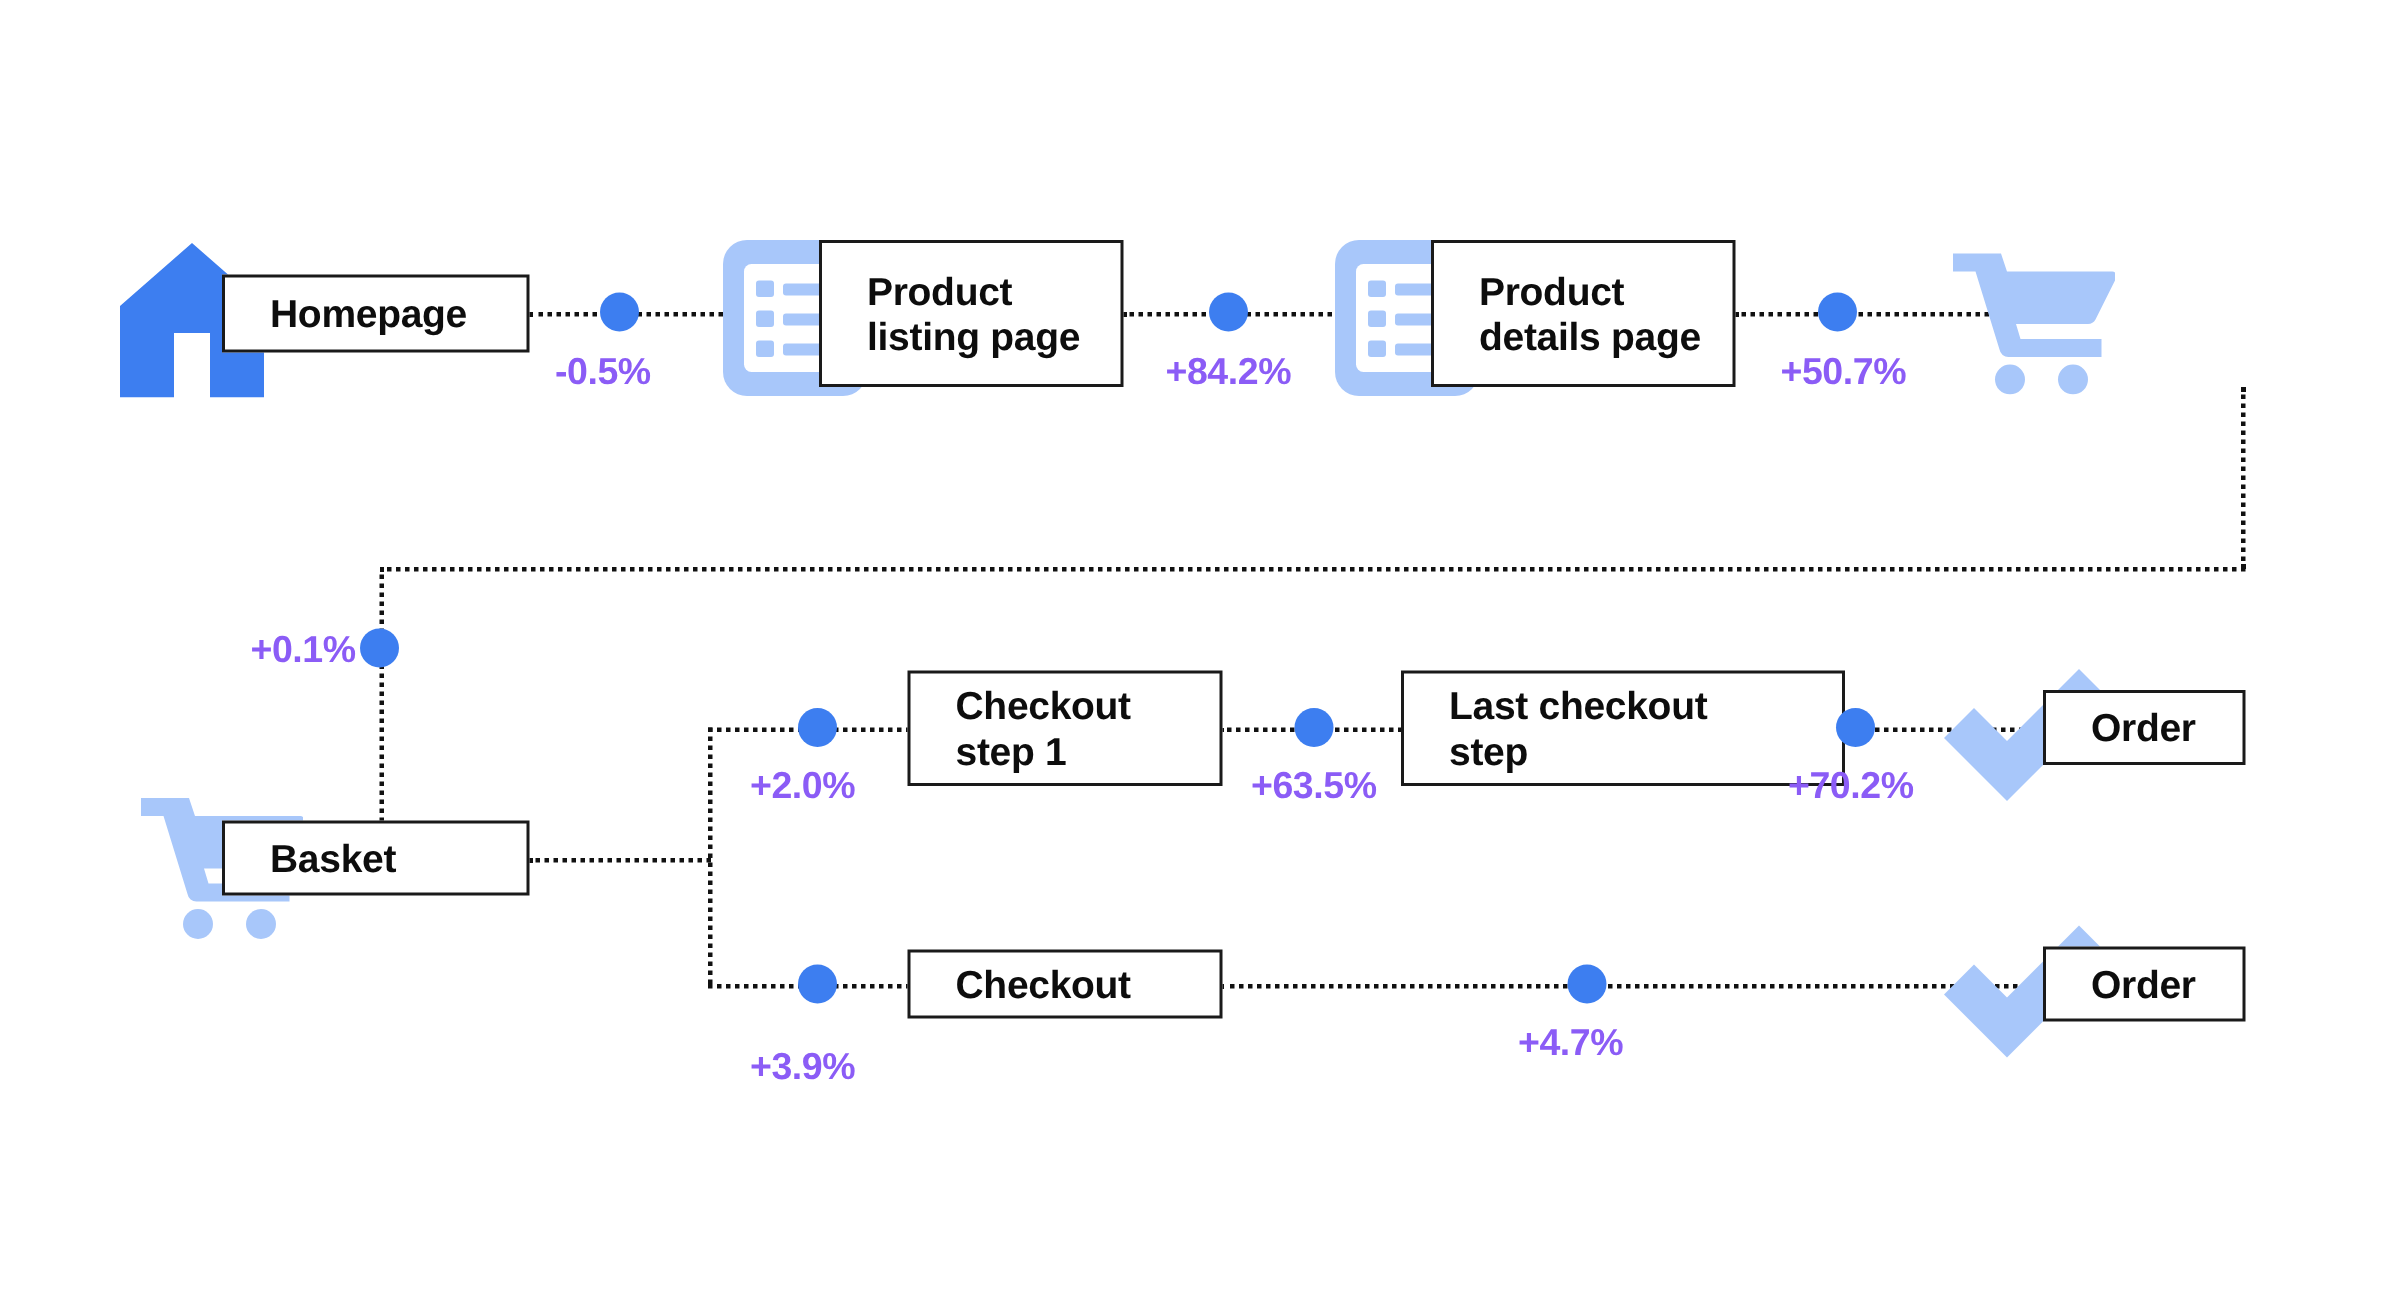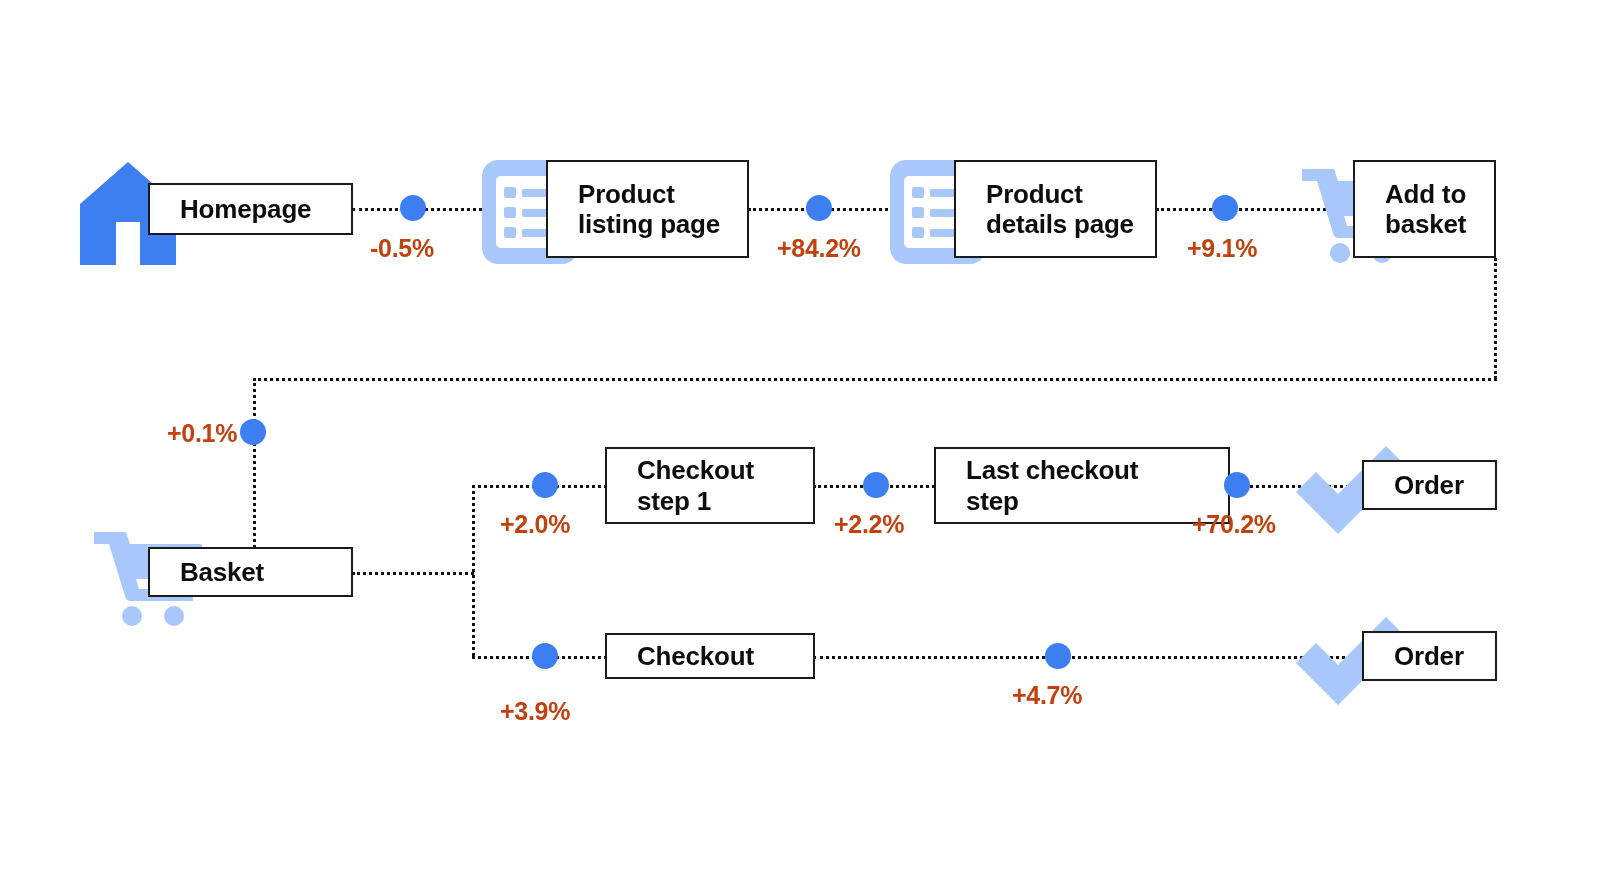--- a/index.html
+++ b/index.html
@@ -51,21 +51,21 @@
     position:absolute;
     width:26px;height:26px;
     border-radius:50%;
     background:#3d7ef0;
     z-index:7;
   }
   .pct{
     position:absolute;
     font-size:25px;
     font-weight:700;
-    color:#c2410c;
+    color:#8b5cf6;
     letter-spacing:-0.3px;
     white-space:nowrap;
     z-index:7;
   }
   
   .icon{
     position:absolute;
     z-index:4;
   }
   .icon svg{display:block;}
@@ -160,24 +160,20 @@
   <div class="node" style="left:546px; top:160px; width:203px; height:98px;">
     <span class="label">Product
 listing page</span>
   </div>
 
   <div class="node" style="left:954px; top:160px; width:203px; height:98px;">
     <span class="label">Product
 details page</span>
   </div>
 
-  <div class="node" style="left:1353px; top:160px; width:143px; height:98px;">
-    <span class="label">Add to
-basket</span>
-  </div>
 
   <div class="node" style="left:148px; top:547px; width:205px; height:50px;">
     <span class="label">Basket</span>
   </div>
 
   <div class="node" style="left:605px; top:447px; width:210px; height:77px;">
     <span class="label">Checkout
 step 1</span>
   </div>
 
@@ -203,21 +199,21 @@
   <div class="dot" style="left:1212px; top:195px;"></div>
   <div class="dot" style="left:240px; top:419px;"></div>
   <div class="dot" style="left:532px; top:472px;"></div>
   <div class="dot" style="left:863px; top:472px;"></div>
   <div class="dot" style="left:1224px; top:472px;"></div>
   <div class="dot" style="left:532px; top:643px;"></div>
   <div class="dot" style="left:1045px; top:643px;"></div>
 
   <div class="pct" style="left:370px; top:234px;">-0.5%</div>
   <div class="pct" style="left:777px; top:234px;">+84.2%</div>
-  <div class="pct" style="left:1187px; top:234px;">+9.1%</div>
+  <div class="pct" style="left:1187px; top:234px;">+50.7%</div>
   <div class="pct" style="left:133px; top:419px;margin-left:34px;">+0.1%</div>
   <div class="pct" style="left:500px; top:510px;">+2.0%</div>
-  <div class="pct" style="left:834px; top:510px;">+2.2%</div>
+  <div class="pct" style="left:834px; top:510px;">+63.5%</div>
   <div class="pct" style="left:1192px; top:510px;">+70.2%</div>
   <div class="pct" style="left:500px; top:681px;margin-top:16px;">+3.9%</div>
   <div class="pct" style="left:1012px; top:681px;">+4.7%</div>
 
 </div>
 
 </body></html>

